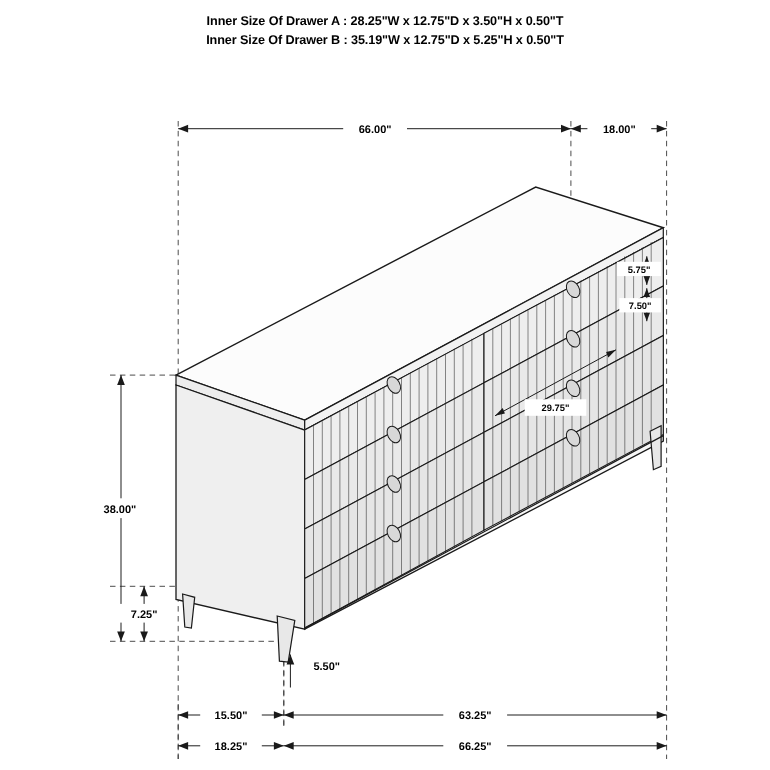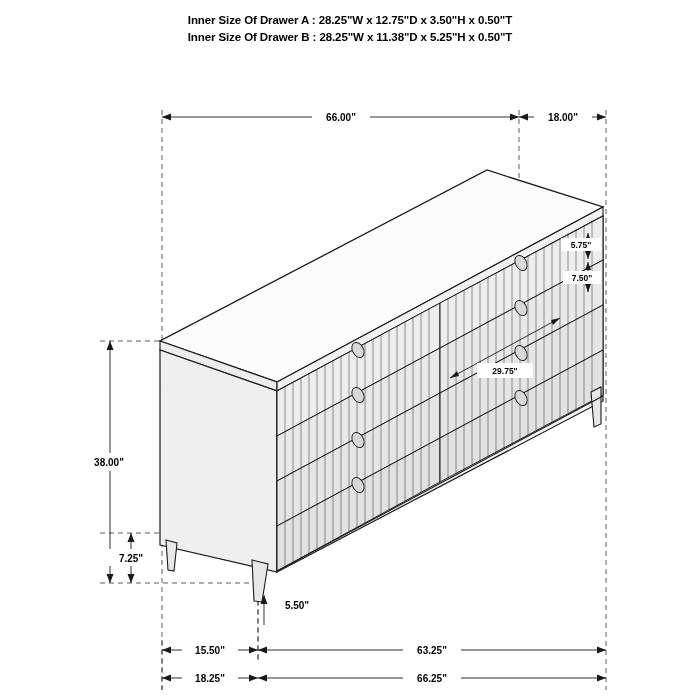--- a/index.html
+++ b/index.html
@@ -51,21 +51,21 @@
     fill: #000;
   }
 </style>
 </head>
 <body>
 
 <div id="stage">
 
   <div class="header">
     <div>Inner Size Of Drawer A : 28.25"W x 12.75"D x 3.50"H x 0.50"T</div>
-    <div>Inner Size Of Drawer B : 28.25"W x 11.38"D x 5.25"H x 0.50"T</div>
+    <div>Inner Size Of Drawer B : 35.19"W x 12.75"D x 5.25"H x 0.50"T</div>
   </div>
 
   <svg class="diagram" viewBox="0 0 700 700">
 
     <g stroke="#333" stroke-width="0.8" fill="none" stroke-dasharray="5,4">
 
       <line x1="162" y1="110" x2="162" y2="690"></line>
 
       <line x1="519" y1="110" x2="519" y2="200"></line>
 

